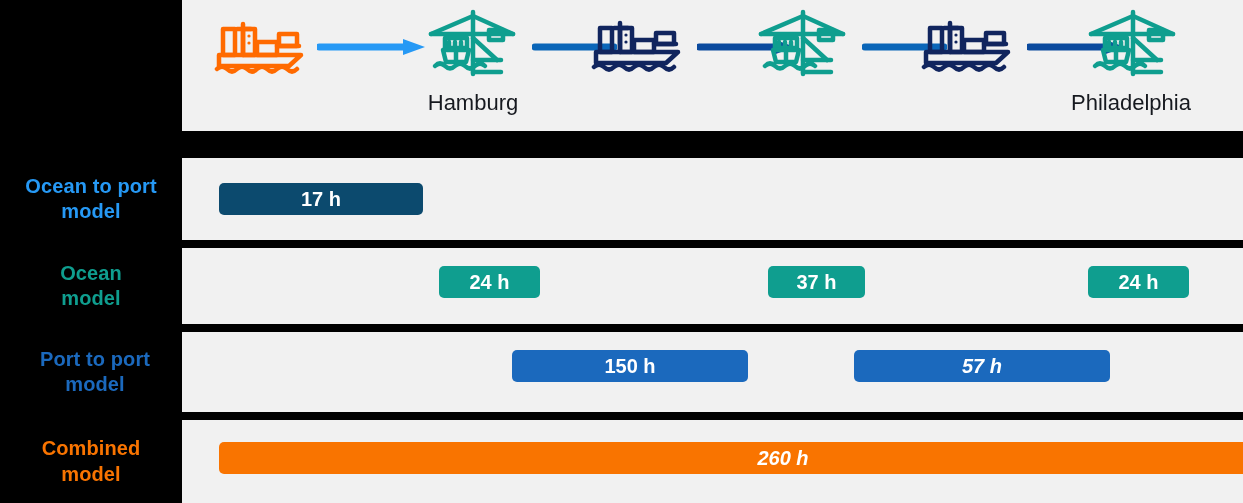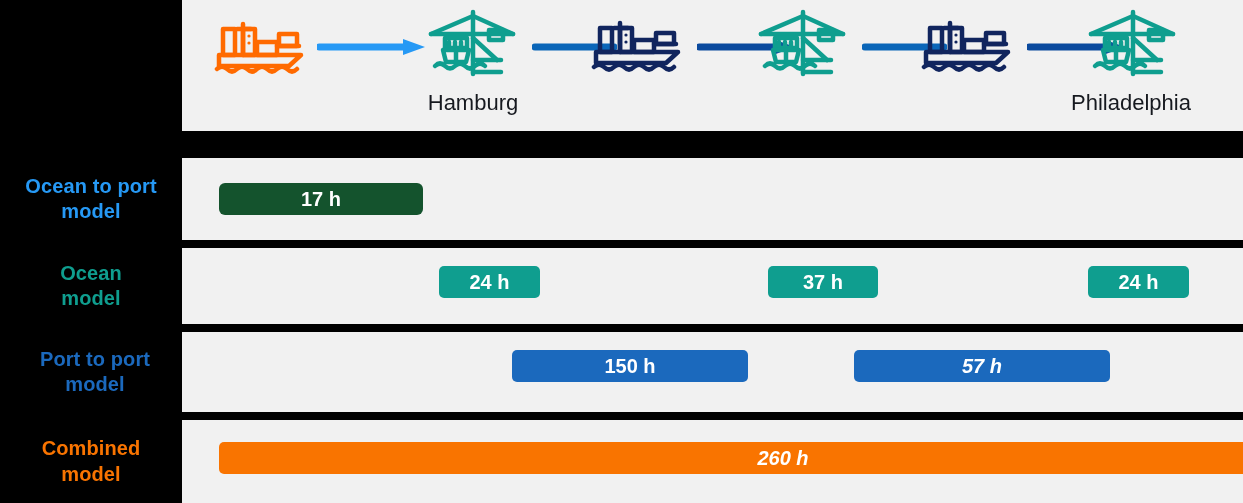--- a/index.html
+++ b/index.html
@@ -237,32 +237,32 @@
     <div class="port-name" style="left:829px;">Philadelphia</div>
   </div>
 
   <div class="label-col" style="top:158px; height:82px; color:#2699f5;">
     <div>
       <div>Ocean to port</div>
       <div>model</div>
     </div>
   </div>
   <div class="panel" id="row-ocean">
-    <div class="bar" style="left:37px; top:25px; width:204px; background:#14532d;border-radius:6px;">17 h</div>
+    <div class="bar" style="left:37px; top:25px; width:204px; background:#0c4a6e;">17 h</div>
   </div>
 
   <div class="label-col" style="top:248px; height:76px; color:#0f9e8f;">
     <div>
       <div>Ocean</div>
       <div>model</div>
     </div>
   </div>
   <div class="panel" id="row-berth">
     <div class="bar" style="left:257px; top:18px; width:101px; background:#0f9e8f;">24 h</div>
-    <div class="bar" style="left:586px; top:18px; width:110px; background:#0f9e8f;">37 h</div>
+    <div class="bar" style="left:586px; top:18px; width:97px; background:#0f9e8f;">37 h</div>
     <div class="bar" style="left:906px; top:18px; width:101px; background:#0f9e8f;">24 h</div>
   </div>
 
   <div class="label-col" style="top:332px; height:80px; color:#1b69bd;padding-left:8px;">
     <div>
       <div>Port to port</div>
       <div>model</div>
     </div>
   </div>
   <div class="panel" id="row-p2p">

